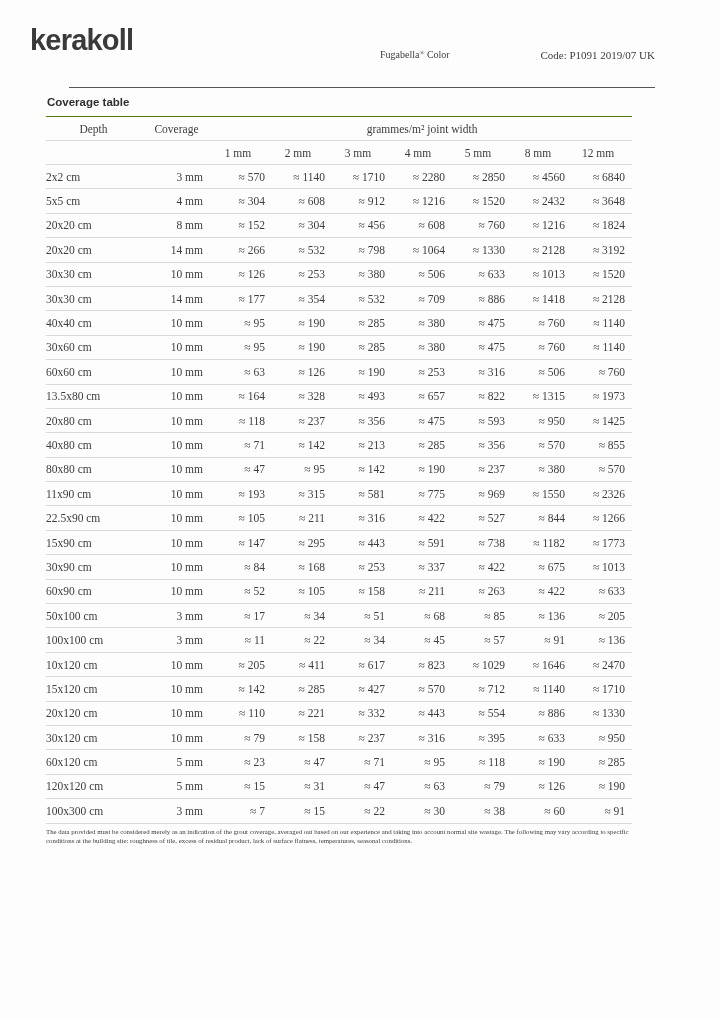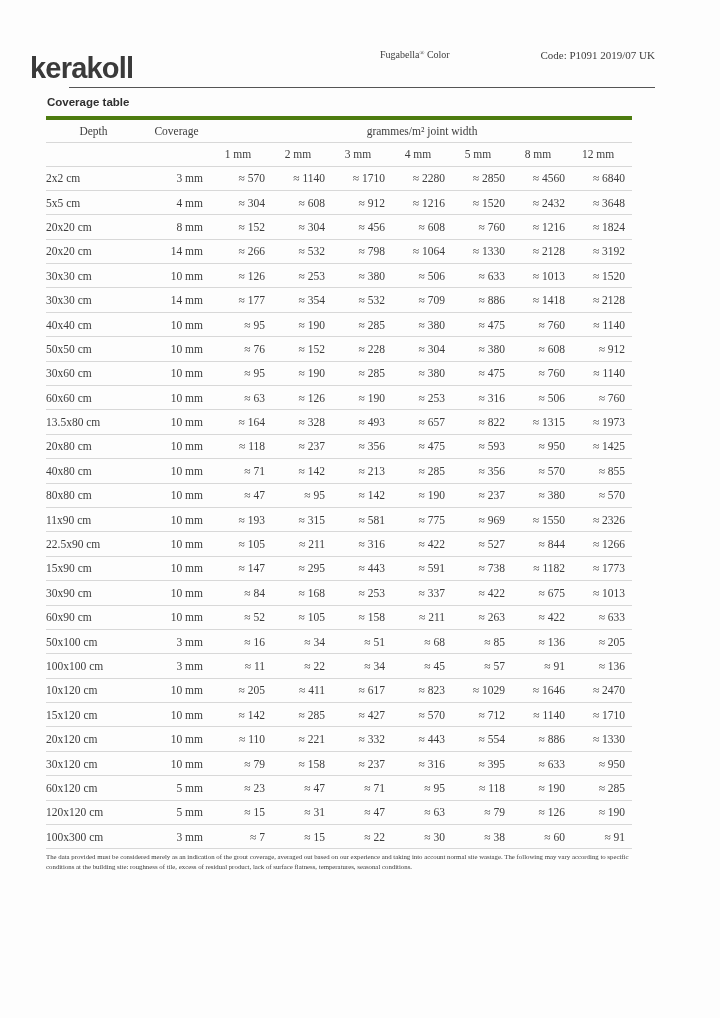--- a/index.html
+++ b/index.html
@@ -5,21 +5,21 @@
   * { margin: 0; padding: 0; box-sizing: border-box; }
   html, body { width: 720px; height: 1018px; background: #fdfdfd; }
   body {
     font-family: "Liberation Serif", serif;
     color: #3d3d3d;
     position: relative;
     overflow: hidden;
   }
   .page-header { position: relative; height: 87px; }
   .logo {
-    position: absolute; left: 30px; top: 52px;
+    position: absolute; left: 30px; top: 24px;
     font-family: "Liberation Sans", sans-serif;
     font-weight: 700; font-size: 29px; letter-spacing: -0.8px;
     color: #3a3a3a;
   }
   .product {
     position: absolute; left: 380px; top: 49px;
     font-size: 10px; color: #3d3d3d; white-space: nowrap;
   }
   .product sup { font-size: 6.5px; vertical-align: 3px; }
   .code {
@@ -33,21 +33,21 @@
   .content { margin-left: 46px; width: 586px; padding-top: 1px; }
   .table-title {
     font-family: "Liberation Sans", sans-serif;
     font-weight: 700; font-size: 11.5px; color: #2f2f2f;
     padding: 7px 0 7px 1px; line-height: 14px;
   }
   table.coverage {
     width: 586px; border-collapse: collapse; table-layout: fixed;
     font-size: 11.5px; color: #3d3d3d;
   }
-  table.coverage thead tr:first-child { border-top: 4px solid #4d7c0f; }
+  table.coverage thead tr:first-child { border-top: 1px solid #4d7c0f; }
   table.coverage tr { border-bottom: 1px solid #d8d8d8; }
   table.coverage th {
     font-weight: normal; height: 24px; vertical-align: middle;
   }
   table.coverage tbody td { height: 24.4px; vertical-align: middle; }
   col.c-depth { width: 95px; }
   col.c-thick { width: 71px; }
   col.c-num   { width: 60px; }
   th.depth-h, th.thick-h { text-align: center; }
   th.group-h { }
@@ -175,31 +175,20 @@
           <td class="thick-cell">10 mm</td>
           <td class="value-cell">≈ 95</td>
           <td class="value-cell">≈ 190</td>
           <td class="value-cell">≈ 285</td>
           <td class="value-cell">≈ 380</td>
           <td class="value-cell">≈ 475</td>
           <td class="value-cell">≈ 760</td>
           <td class="value-cell">≈ 1140</td>
         </tr>
         <tr>
-          <td class="depth-cell">50x50 cm</td>
-          <td class="thick-cell">10 mm</td>
-          <td class="value-cell">≈ 76</td>
-          <td class="value-cell">≈ 152</td>
-          <td class="value-cell">≈ 228</td>
-          <td class="value-cell">≈ 304</td>
-          <td class="value-cell">≈ 380</td>
-          <td class="value-cell">≈ 608</td>
-          <td class="value-cell">≈ 912</td>
-        </tr>
-        <tr>
           <td class="depth-cell">30x60 cm</td>
           <td class="thick-cell">10 mm</td>
           <td class="value-cell">≈ 95</td>
           <td class="value-cell">≈ 190</td>
           <td class="value-cell">≈ 285</td>
           <td class="value-cell">≈ 380</td>
           <td class="value-cell">≈ 475</td>
           <td class="value-cell">≈ 760</td>
           <td class="value-cell">≈ 1140</td>
         </tr>
@@ -309,21 +298,21 @@
           <td class="value-cell">≈ 105</td>
           <td class="value-cell">≈ 158</td>
           <td class="value-cell">≈ 211</td>
           <td class="value-cell">≈ 263</td>
           <td class="value-cell">≈ 422</td>
           <td class="value-cell">≈ 633</td>
         </tr>
         <tr>
           <td class="depth-cell">50x100 cm</td>
           <td class="thick-cell">3 mm</td>
-          <td class="value-cell">≈ 16</td>
+          <td class="value-cell">≈ 17</td>
           <td class="value-cell">≈ 34</td>
           <td class="value-cell">≈ 51</td>
           <td class="value-cell">≈ 68</td>
           <td class="value-cell">≈ 85</td>
           <td class="value-cell">≈ 136</td>
           <td class="value-cell">≈ 205</td>
         </tr>
         <tr>
           <td class="depth-cell">100x100 cm</td>
           <td class="thick-cell">3 mm</td>

